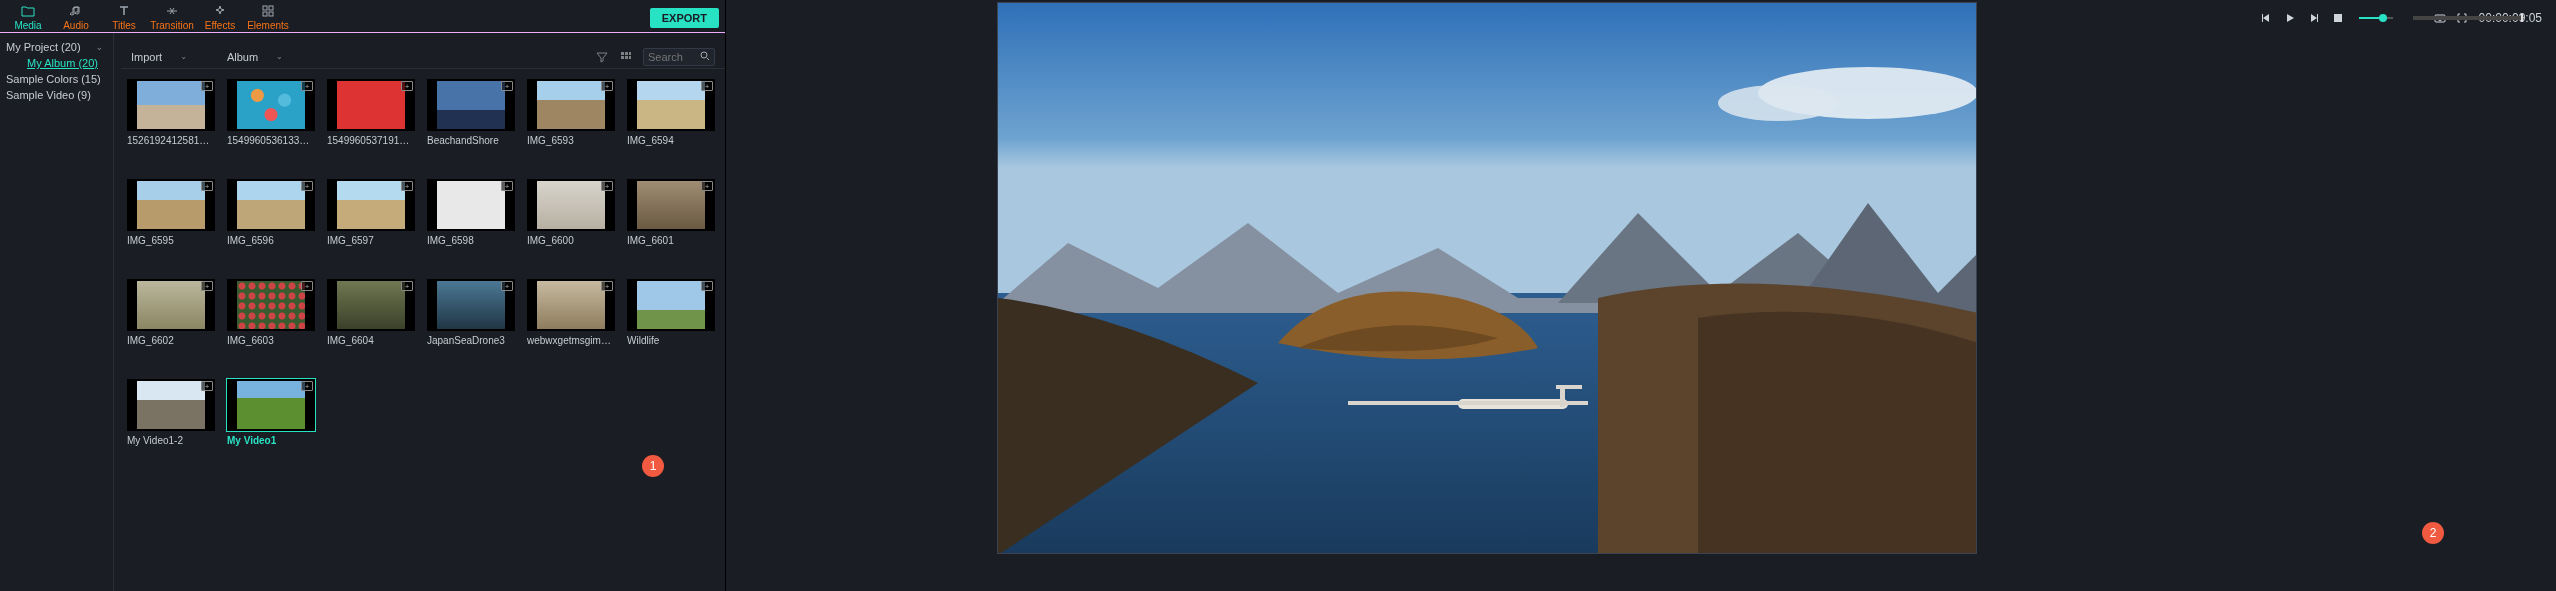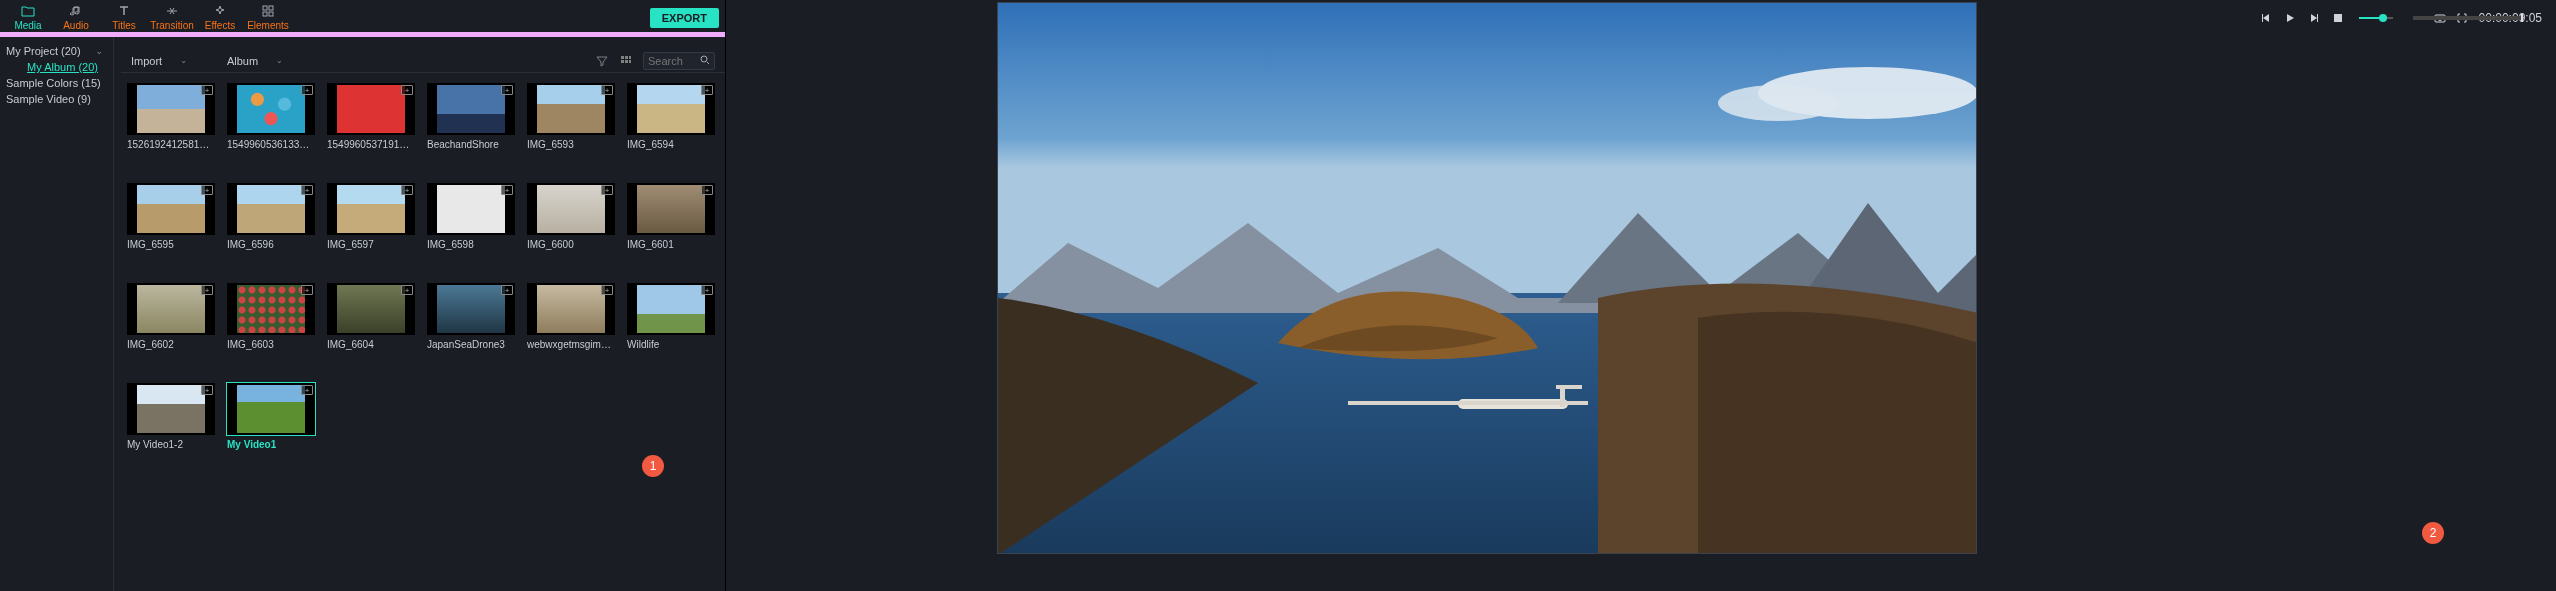--- a/index.html
+++ b/index.html
@@ -17,21 +17,21 @@
   .tabbar { display: flex; align-items: center; height: 32px; padding: 2px 4px 0 4px; position: relative; }
   .tab { display: flex; flex-direction: column; align-items: center; width: 48px; cursor: pointer; color: #f97316; }
   .tab.active { color: #28e2c4; }
   .tab .ticon { width: 16px; height: 14px; display: flex; align-items: center; justify-content: center; }
   .tab .tlabel { font-size: 10px; margin-top: 2px; }
   .export-btn {
     position: absolute; right: 6px; top: 8px;
     background: #28e2c4; color: #1a1d24; font-weight: bold;
     padding: 4px 12px; font-size: 11px; border-radius: 2px; cursor: pointer;
   }
-  .left-body { flex: 1; display: flex; border-top: 5px solid #f0abfc; overflow: hidden; gap: 7px;}
+  .left-body { flex: 1; display: flex; border-top: 1px solid #f0abfc; overflow: hidden; gap: 7px;}
   .sidebar { width: 120px; padding: 6px 4px; border-right: 1px solid #2a2f3a; }
   .tree-item { display: flex; align-items: center; padding: 2px 2px; font-size: 11px; cursor: pointer; }
   .tree-root { justify-content: space-between; padding-right: 6px;}
   .tree-child { padding-left: 14px; }
   .tree-child.active { color: #28e2c4; text-decoration: underline; justify-content: center; }
   .content { flex: 1; display: flex; flex-direction: column; margin-top: 12px; }
   .toolbar2 { height: 24px; display: flex; align-items: center; padding: 0 10px; position: relative; border-bottom: 1px solid #2a2f3a; }
   .drop { display: flex; align-items: center; font-size: 11px; margin-right: 40px; cursor: pointer; }
   .drop .chev { margin-left: 18px; font-size: 8px; opacity: .6;}
   .right-tools { position: absolute; right: 10px; top: 0; height: 24px; display: flex; align-items: center; gap: 10px;}

